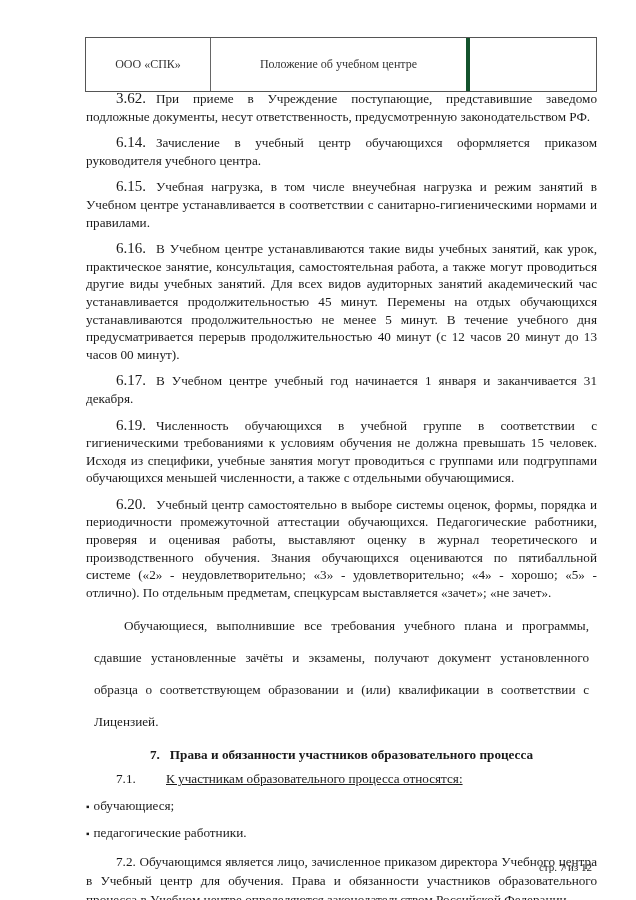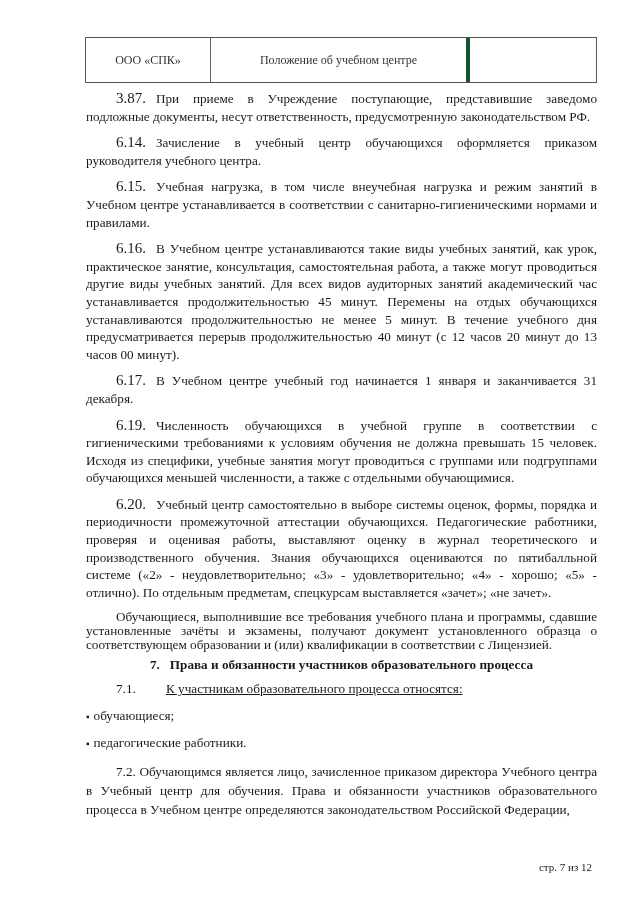--- a/index.html
+++ b/index.html
@@ -1,46 +1,46 @@
 <!DOCTYPE html>
 <html><head>
 <meta charset="utf-8">
 <style>
   html, body { margin: 0; padding: 0; background: #ffffff; }
   body { width: 636px; height: 900px; position: relative; overflow: hidden;
          font-family: "Liberation Serif", "DejaVu Serif", serif; color: #1a1a1a; }
-  .header-table { position: absolute; left: 85px; top: 37px; width: 512px; height: 46px;
+  .header-table { position: absolute; left: 85px; top: 37px; width: 512px; height: 55px;
                   border: 1px solid #555; border-collapse: collapse; box-sizing: border-box; display: flex; }
   .header-cell { display: flex; align-items: center; justify-content: center; font-size: 12px;
                  color: #333; box-sizing: border-box; height: 100%; }
   .hc1 { width: 125px; border-right: 1px solid #666; }
   .hc2 { width: 259px; border-right: 4px solid #14532d; }
   .hc3 { flex: 1; }
   .body { position: absolute; left: 86px; top: 90px; width: 511px; font-size: 13.2px; line-height: 17.6px; }
   .para { margin: 0 0 9px 0; text-align: justify; text-indent: 30px; }
   .num { font-size: 15px; margin-right: 10px; }
-  .plain { margin: 0; text-align: justify; text-indent: 30px; line-height: 14px; }
+  .plain { margin: 8px; text-align: justify; text-indent: 30px; line-height: 32px; }
   .section-title { text-align: center; font-weight: bold; margin: 4px 0 6px 0; }
   .section-title .sn { margin-right: 10px; }
   .item71 { text-indent: 30px; margin: 0 0 9px 0; text-decoration: underline; }
   .item71 .n { display: inline-block; width: 50px; text-indent: 0; }
   .bullet { margin: 0 0 9px 0; padding-left: 0; }
   .bullet::before { content: "▪"; margin-right: 4px; font-size: 10px; }
   .footer { position: absolute; right: 44px; top: 861px; font-size: 11px; }
 </style>
 </head>
 <body>
 
 <div class="header-table">
   <div class="header-cell hc1">ООО «СПК»</div>
   <div class="header-cell hc2">Положение об учебном центре</div>
 </div>
 
 <div class="body">
-  <p class="para"><span class="num">3.87.</span><span>При приеме в Учреждение поступающие, представившие заведомо подложные документы, несут ответственность, предусмотренную законодательством РФ.</span></p>
+  <p class="para"><span class="num">3.62.</span><span>При приеме в Учреждение поступающие, представившие заведомо подложные документы, несут ответственность, предусмотренную законодательством РФ.</span></p>
   <p class="para"><span class="num">6.14.</span><span>Зачисление в учебный центр обучающихся оформляется приказом руководителя учебного центра.</span></p>
   <p class="para"><span class="num">6.15.</span><span>Учебная нагрузка, в том числе внеучебная нагрузка и режим занятий в Учебном центре устанавливается в соответствии с санитарно-гигиеническими нормами и правилами.</span></p>
   <p class="para"><span class="num">6.16.</span><span>В Учебном центре устанавливаются такие виды учебных занятий, как урок, практическое занятие, консультация, самостоятельная работа, а также могут проводиться другие виды учебных занятий. Для всех видов аудиторных занятий академический час устанавливается продолжительностью 45 минут. Перемены на отдых обучающихся устанавливаются продолжительностью не менее 5 минут. В течение учебного дня предусматривается перерыв продолжительностью 40 минут (с 12 часов 20 минут до 13 часов 00 минут).</span></p>
   <p class="para"><span class="num">6.17.</span><span>В Учебном центре учебный год начинается 1 января и заканчивается 31 декабря.</span></p>
   <p class="para"><span class="num">6.19.</span><span>Численность обучающихся в учебной группе в соответствии с гигиеническими требованиями к условиям обучения не должна превышать 15 человек. Исходя из специфики, учебные занятия могут проводиться с группами или подгруппами обучающихся меньшей численности, а также с отдельными обучающимися.</span></p>
   <p class="para"><span class="num">6.20.</span><span>Учебный центр самостоятельно в выборе системы оценок, формы, порядка и периодичности промежуточной аттестации обучающихся. Педагогические работники, проверяя и оценивая работы, выставляют оценку в журнал теоретического и производственного обучения. Знания обучающихся оцениваются по пятибалльной системе («2» - неудовлетворительно; «3» - удовлетворительно; «4» - хорошо; «5» - отлично). По отдельным предметам, спецкурсам выставляется «зачет»; «не зачет».</span></p>
 
   <p class="plain">Обучающиеся, выполнившие все требования учебного плана и программы, сдавшие установленные зачёты и экзамены, получают документ установленного образца о соответствующем образовании и (или) квалификации в соответствии с Лицензией.</p>
 
   <div class="section-title">

